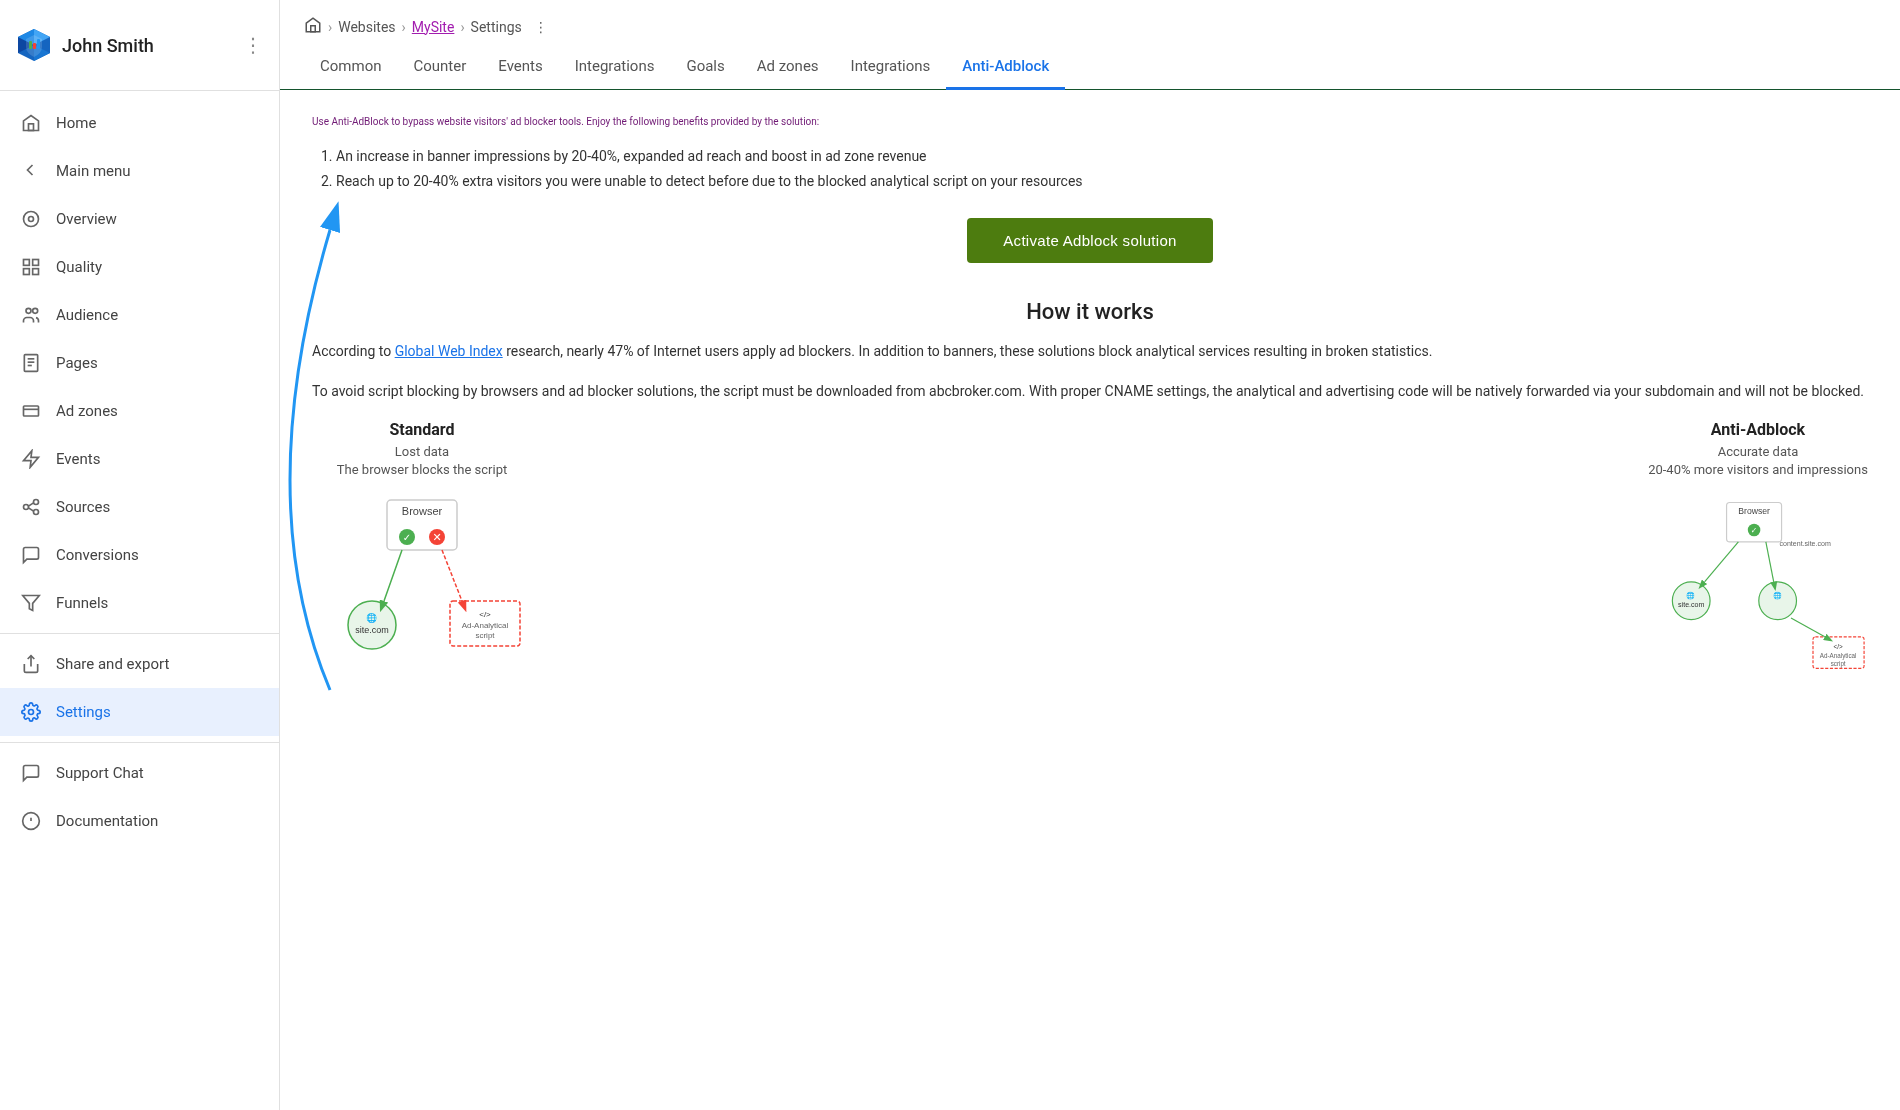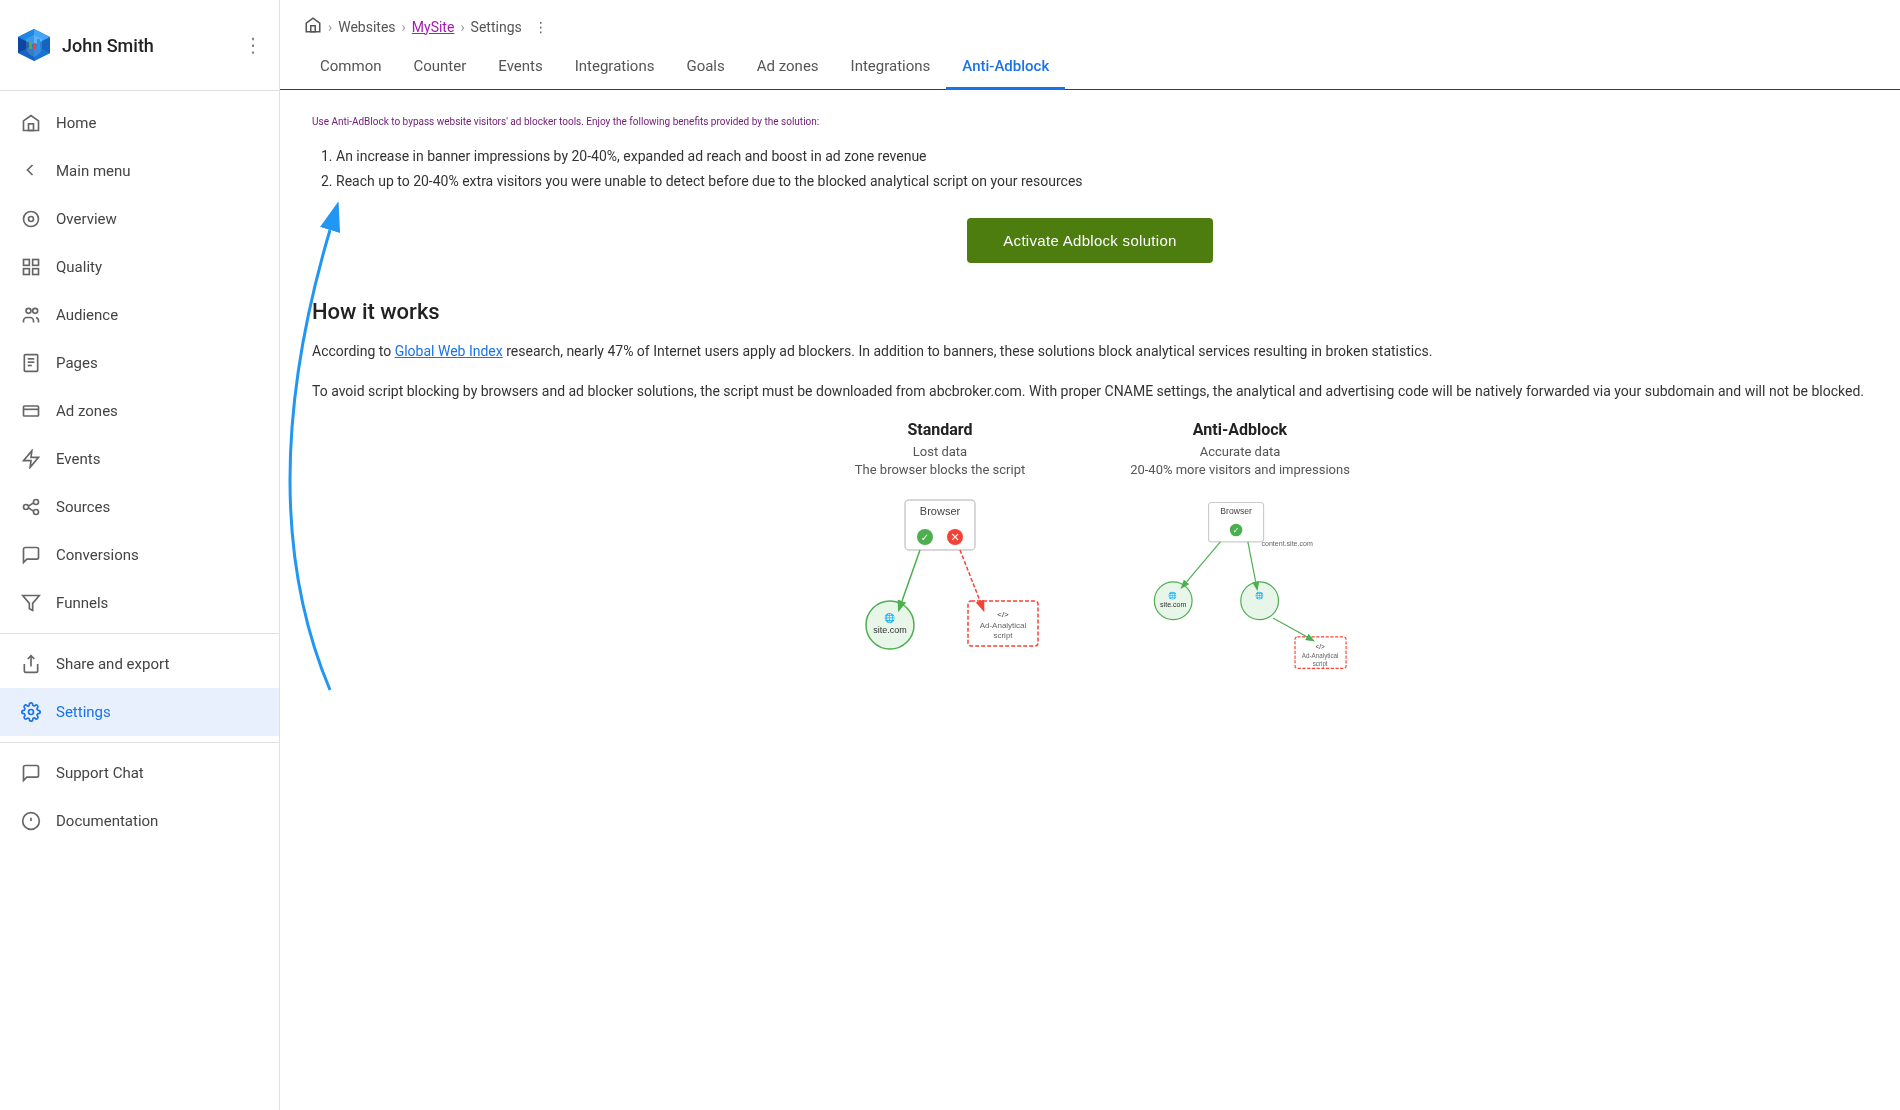--- a/index.html
+++ b/index.html
@@ -168,35 +168,36 @@
       cursor: pointer;
       font-weight: 500;
       letter-spacing: 0.3px;
     }
 
     .how-it-works-title {
       font-size: 22px;
       font-weight: 500;
       color: #222;
       margin-bottom: 16px;
+      text-align: center;
     }
     .how-it-works-text {
       font-size: 14px;
       color: #333;
       line-height: 1.7;
       margin-bottom: 16px;
     }
     .gw-link {
       color: #1a73e8;
       text-decoration: underline;
       cursor: pointer;
     }
     .diagrams {
       display: flex;
-      justify-content: center;
+      justify-content: space-between;
       gap: 80px;
     }
     .diagram-block {
       display: flex;
       flex-direction: column;
       align-items: center;
     }
     .diagram-title {
       font-size: 16px;
       font-weight: 700;

